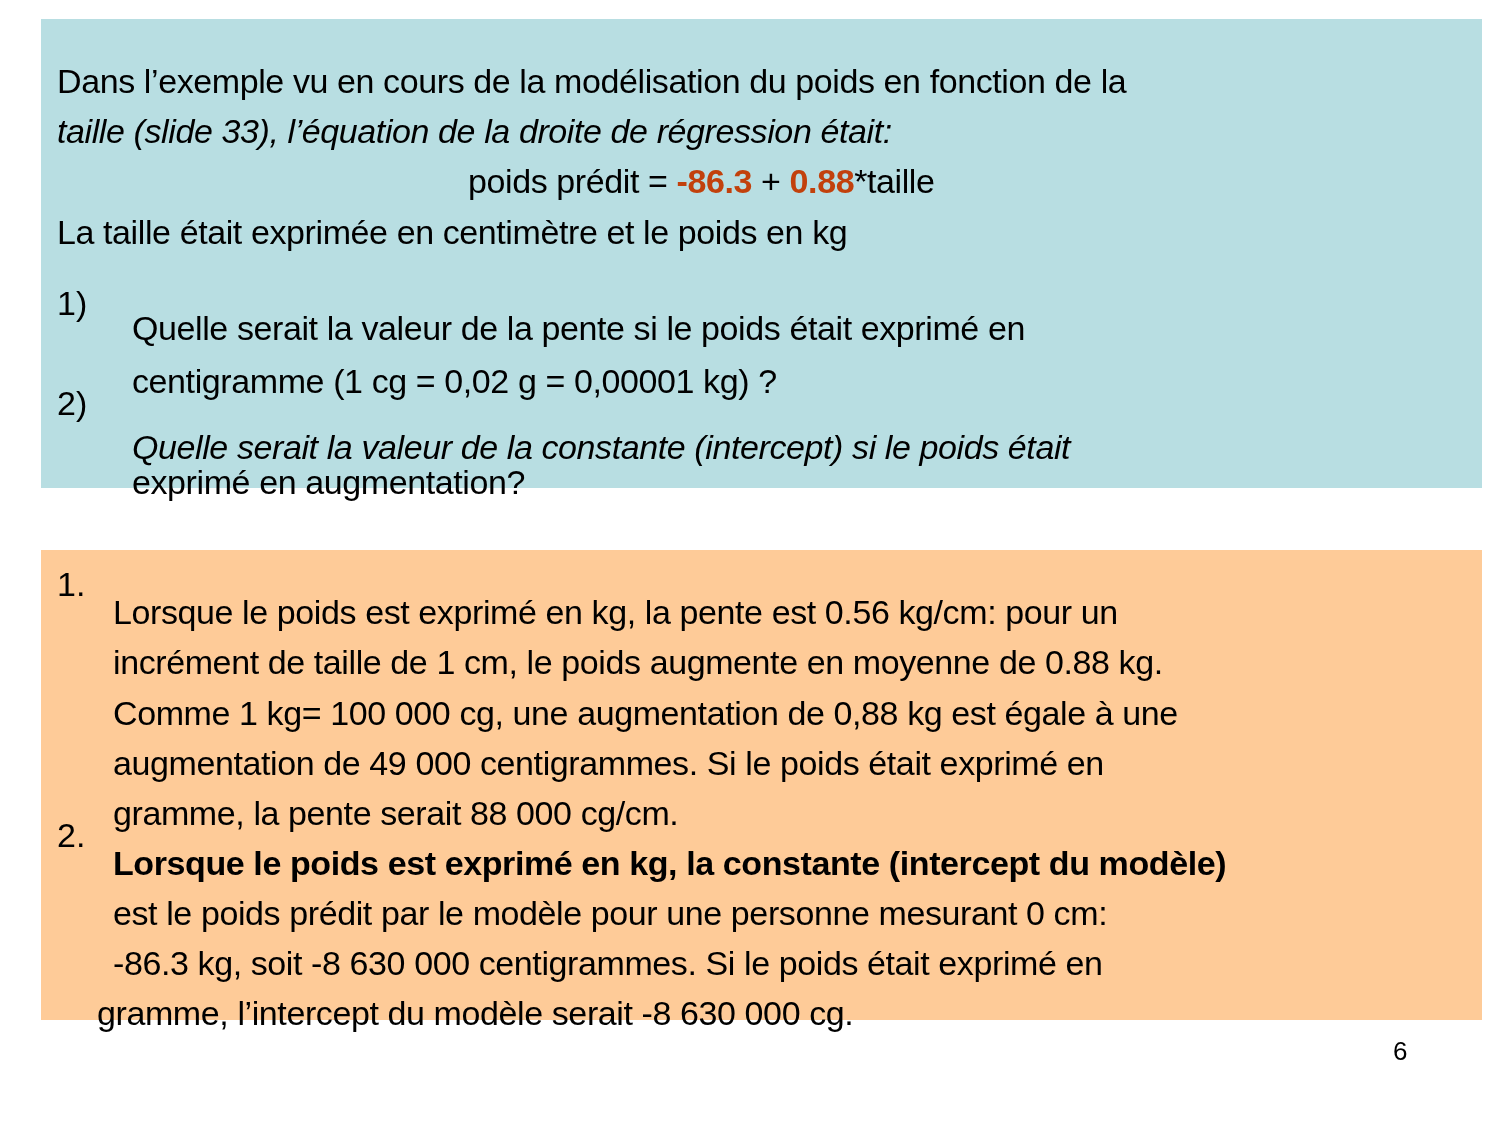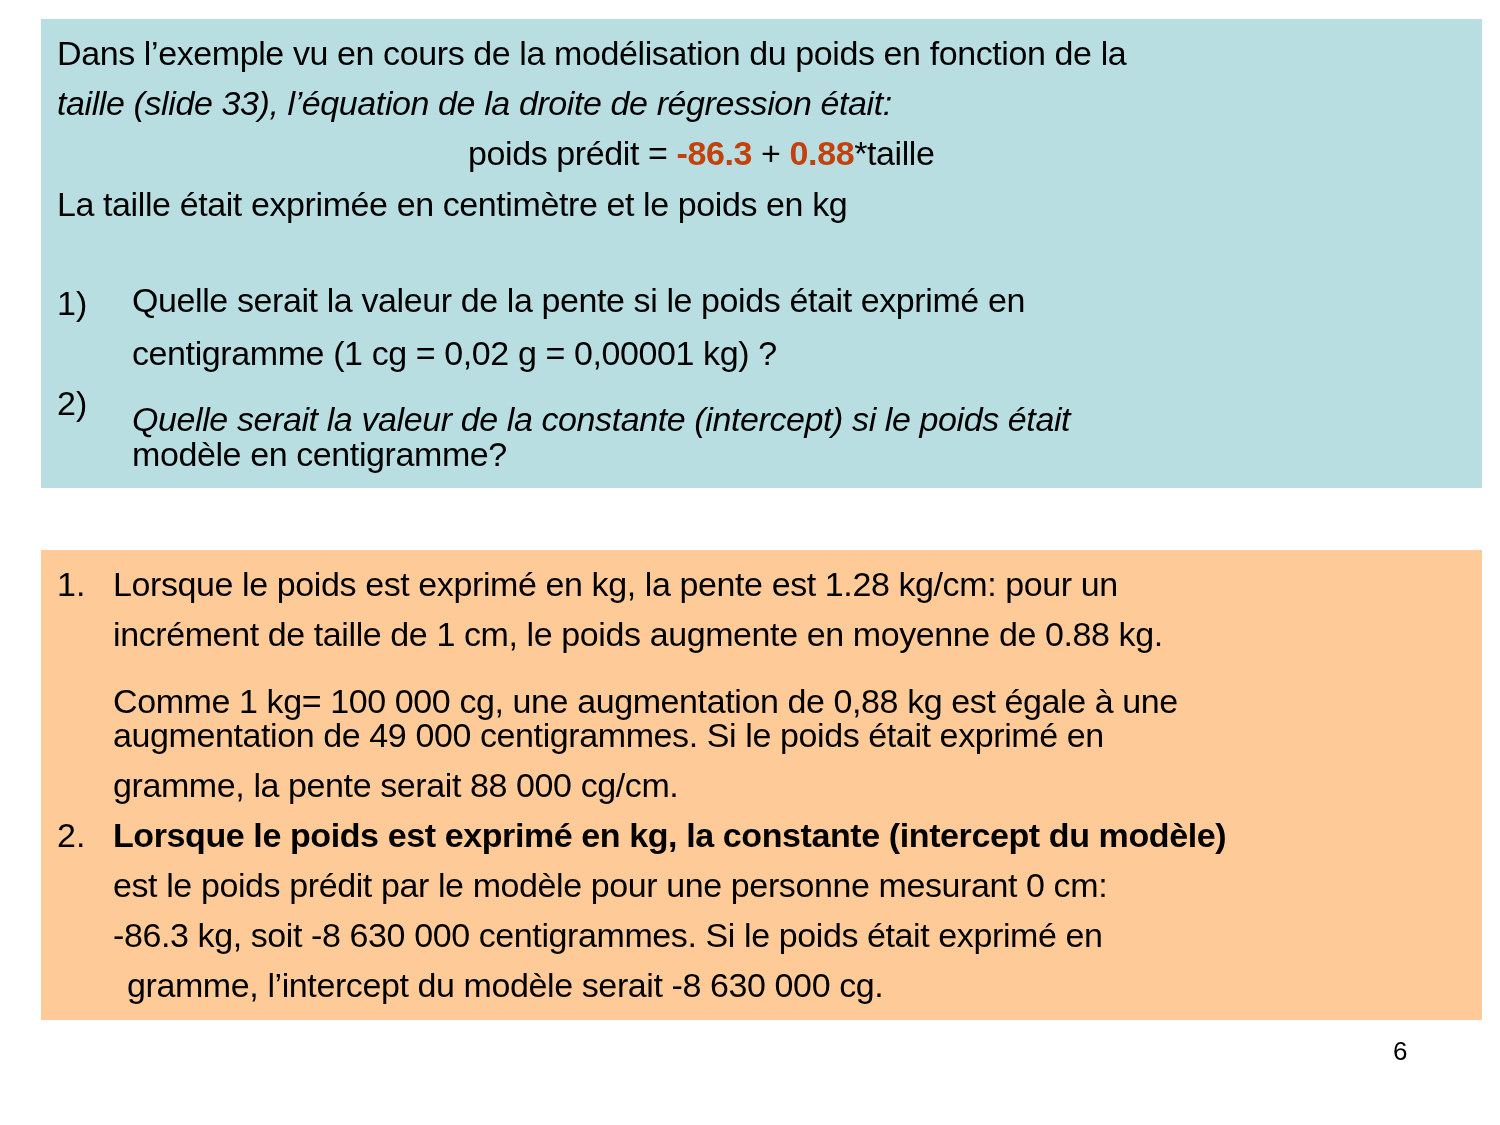--- a/index.html
+++ b/index.html
@@ -7,21 +7,21 @@
     width: 1500px; height: 1125px; position: relative; overflow: hidden;
     background: #ffffff;
     font-family: "Liberation Sans", sans-serif;
     color: #000000;
   }
   .box { position: absolute; left: 41px; width: 1441px; }
   .box-question { top: 19px; height: 469px; background: #b8dee2; }
   .box-answer { top: 550px; height: 470px; background: #fecb98; }
   .line {
     position: absolute; white-space: nowrap;
-    font-size: 34px; line-height: 40px; letter-spacing: -0.4px;
+    font-size: 34px; line-height: 40px; letter-spacing: -0.4px; margin-top: 28px;
   }
   .num { position: absolute; white-space: nowrap; font-size: 34px; line-height: 40px; }
   .green { color: #c2410c; font-weight: bold; }
   .page-number { position: absolute; left: 1393px; top: 1036px; font-size: 26px; line-height: 30px; }
 </style>
 </head>
 <body>
 
 <div class="box box-question"></div>
 <div class="box box-answer"></div>
@@ -29,28 +29,28 @@
 <div class="line" style="left:57px; top:33px;">Dans l’exemple vu en cours de la modélisation du poids en fonction de la</div>
 <div class="line" style="left:57px; top:83px;font-style:italic;">taille (slide 33), l’équation de la droite de régression était:</div>
 <div class="line" style="left:468px; top:133px;"><span>poids prédit = </span><span class="green">-86.3</span><span> + </span><span class="green">0.88</span><span>*taille</span></div>
 <div class="line" style="left:57px; top:184px;">La taille était exprimée en centimètre et le poids en kg</div>
 
 <div class="num" style="left:57px; top:283px;">1)</div>
 <div class="line" style="left:132px; top:280px;">Quelle serait la valeur de la pente si le poids était exprimé en</div>
 <div class="line" style="left:132px; top:333px;">centigramme (1 cg = 0,02 g = 0,00001 kg) ?</div>
 <div class="num" style="left:57px; top:383px;">2)</div>
 <div class="line" style="left:132px; top:399px;font-style:italic;">Quelle serait la valeur de la constante (intercept) si le poids était</div>
-<div class="line" style="left:132px; top:434px;">modèle en centigramme?</div>
+<div class="line" style="left:132px; top:434px;">exprimé en augmentation?</div>
 
 <div class="num" style="left:57px; top:564px;">1.</div>
-<div class="line" style="left:113px; top:564px;">Lorsque le poids est exprimé en kg, la pente est 1.28 kg/cm: pour un</div>
+<div class="line" style="left:113px; top:564px;">Lorsque le poids est exprimé en kg, la pente est 0.56 kg/cm: pour un</div>
 <div class="line" style="left:113px; top:614px;">incrément de taille de 1 cm, le poids augmente en moyenne de 0.88 kg.</div>
-<div class="line" style="left:113px; top:681px;">Comme 1 kg= 100 000 cg,  une augmentation de 0,88 kg est égale à une</div>
+<div class="line" style="left:113px; top:665px;">Comme 1 kg= 100 000 cg,  une augmentation de 0,88 kg est égale à une</div>
 <div class="line" style="left:113px; top:715px;">augmentation de 49 000 centigrammes. Si le poids était exprimé en</div>
 <div class="line" style="left:113px; top:765px;">gramme, la pente serait 88 000 cg/cm.</div>
 
 <div class="num" style="left:57px; top:815px;">2.</div>
 <div class="line" style="left:113px; top:815px;font-weight:bold;">Lorsque le poids est exprimé en kg, la constante (intercept du modèle)</div>
 <div class="line" style="left:113px; top:865px;">est le poids prédit par le modèle pour une personne mesurant 0 cm:</div>
 <div class="line" style="left:113px; top:915px;">-86.3 kg, soit -8 630 000 centigrammes. Si le poids était exprimé en</div>
-<div class="line" style="left:127px; top:965px;">gramme, l’intercept du modèle serait -8 630 000 cg.</div>
+<div class="line" style="left:97px; top:965px;">gramme, l’intercept du modèle serait -8 630 000 cg.</div>
 
 <div class="page-number">6</div>
 
 </body></html>

